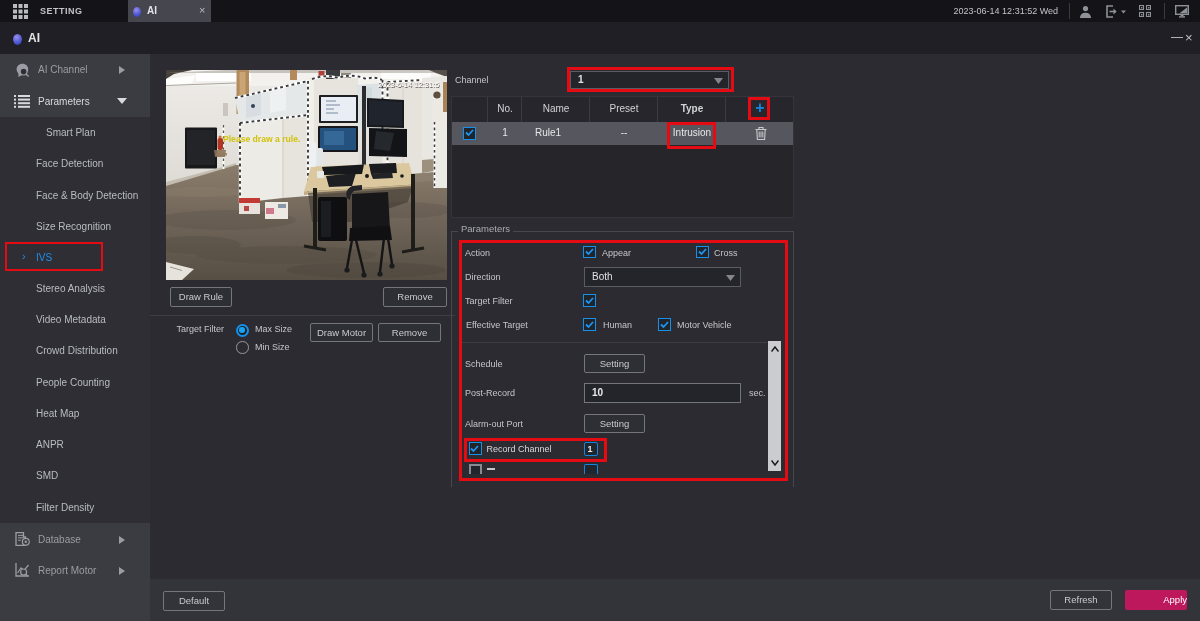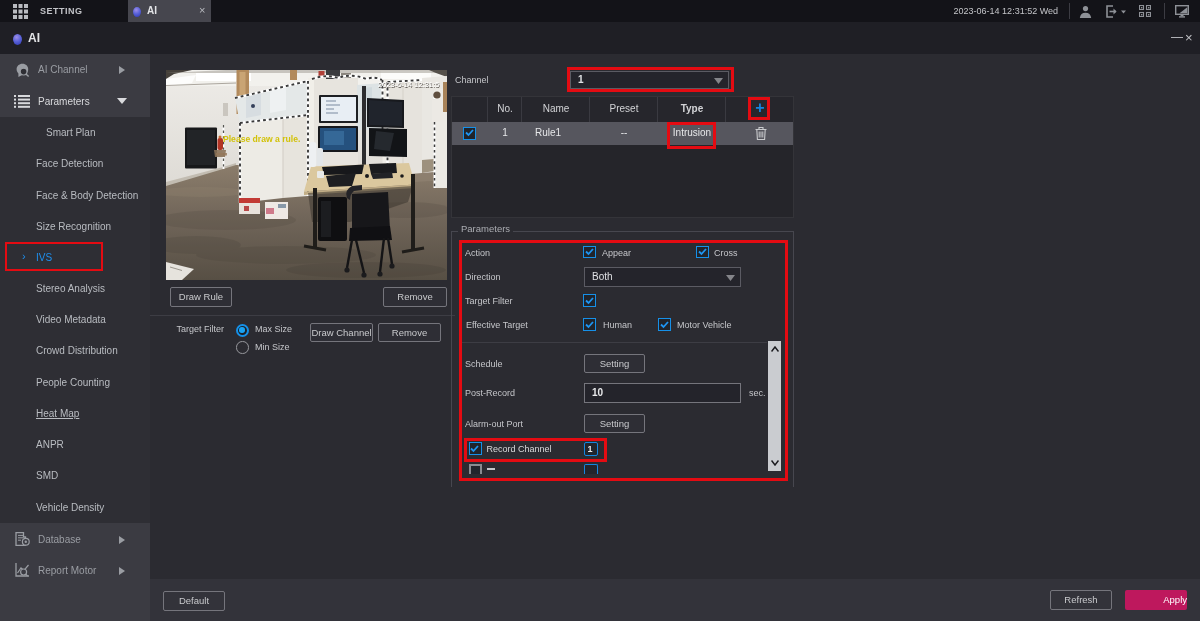--- a/index.html
+++ b/index.html
@@ -117,24 +117,24 @@
   <div class="abs txt" style="left:36px;top:71.5px;color:#b9bcc1;margin-left:10px;">Smart Plan</div>
   <div class="abs txt" style="left:36px;top:103px;color:#b9bcc1;">Face Detection</div>
   <div class="abs txt" style="left:36px;top:134.5px;color:#b9bcc1;">Face &amp; Body Detection</div>
   <div class="abs txt" style="left:36px;top:165.5px;color:#b9bcc1;">Size Recognition</div>
   <div class="abs" style="left:22px;top:196px;color:#1e8fee;font-size:11px;">›</div>
   <div class="abs txt" style="left:36px;top:197px;color:#1e8fee;">IVS</div>
   <div class="abs txt" style="left:36px;top:228px;color:#b9bcc1;">Stereo Analysis</div>
   <div class="abs txt" style="left:36px;top:259px;color:#b9bcc1;">Video Metadata</div>
   <div class="abs txt" style="left:36px;top:290px;color:#b9bcc1;">Crowd Distribution</div>
   <div class="abs txt" style="left:36px;top:321.5px;color:#b9bcc1;">People Counting</div>
-  <div class="abs txt" style="left:36px;top:352.5px;color:#b9bcc1;text-decoration:underline;">Heat Map</div>
+  <div class="abs txt" style="left:36px;top:352.5px;color:#b9bcc1;">Heat Map</div>
   <div class="abs txt" style="left:36px;top:384px;color:#b9bcc1;">ANPR</div>
   <div class="abs txt" style="left:36px;top:415px;color:#b9bcc1;">SMD</div>
-  <div class="abs txt" style="left:36px;top:446.5px;color:#b9bcc1;">Vehicle Density</div>
+  <div class="abs txt" style="left:36px;top:446.5px;color:#b9bcc1;">Filter Density</div>
 
   <svg class="abs" style="left:15px;top:478px;" width="15" height="14" viewBox="0 0 15 14">
     <path d="M1 0.7 L8.5 0.7 L8.5 5 L10.5 5 L10.5 13.3 L1 13.3 Z" fill="none" stroke="#9a9da3" stroke-width="1.3"></path>
     <path d="M3 3.4 L8 3.4 M3 5.8 L8 5.8 M3 8.2 L6 8.2" stroke="#9a9da3" stroke-width="1"></path>
     <circle cx="10.8" cy="9.8" r="3.4" fill="#3b3b42" stroke="#9a9da3" stroke-width="1.2"></circle>
     <circle cx="10.8" cy="9.8" r="1.2" fill="#9a9da3"></circle>
   </svg>
   <div class="abs txt" style="left:38px;top:478.5px;color:#9a9da3;">Database</div>
   <svg class="abs" style="left:119px;top:481.5px;" width="6" height="8" viewBox="0 0 6 8">
       <path d="M0 0 L6 4 L0 8 Z" fill="#9a9da3"></path>
@@ -330,21 +330,21 @@
 <div class="btn" style="left:170px;top:287px;width:62px;height:20px;line-height:18px;">Draw Rule</div>
 <div class="btn" style="left:383px;top:287px;width:64px;height:20px;line-height:18px;">Remove</div>
 <div class="abs" style="left:150px;top:315px;width:305px;height:1px;background:#3d3d44;"></div>
 <div class="lbl" style="left:176.5px;top:322.5px;">Target Filter</div>
 <div class="abs" style="left:235.5px;top:323.5px;width:13px;height:13px;border-radius:50%;border:2px solid #1590e8;background:#1c2026;">
   <div class="abs" style="left:1.8px;top:1.8px;width:5.4px;height:5.4px;border-radius:50%;background:#19a2f2;"></div>
 </div>
 <div class="lbl" style="left:255px;top:323px;">Max Size</div>
 <div class="abs" style="left:236px;top:341px;width:12.5px;height:12.5px;border-radius:50%;border:1.5px solid #96979c;background:transparent;"></div>
 <div class="lbl" style="left:255px;top:340.5px;">Min Size</div>
-<div class="btn" style="left:310px;top:323px;width:63px;height:19px;line-height:17px;">Draw Channel</div>
+<div class="btn" style="left:310px;top:323px;width:63px;height:19px;line-height:17px;">Draw Motor</div>
 <div class="btn" style="left:378px;top:323px;width:63px;height:19px;line-height:17px;">Remove</div>
 
 <div class="lbl" style="left:455px;top:74px;">Channel</div>
 <div class="abs" style="left:570px;top:71px;width:159px;height:18px;background:#24242b;border:1px solid #5b5b63;">
   <div class="abs" style="left:7px;top:0;line-height:16px;color:#dfe0e3;font-size:10px;font-weight:bold;">1</div>
   <svg class="abs" style="right:5px;top:6px;" width="9" height="6" viewBox="0 0 9 6">
       <path d="M0 0 L9 0 L4.5 6 Z" fill="#84858a"></path>
     </svg>
 </div>
 <div class="redbox" style="left:566.5px;top:66.5px;width:167px;height:25px;"></div>

